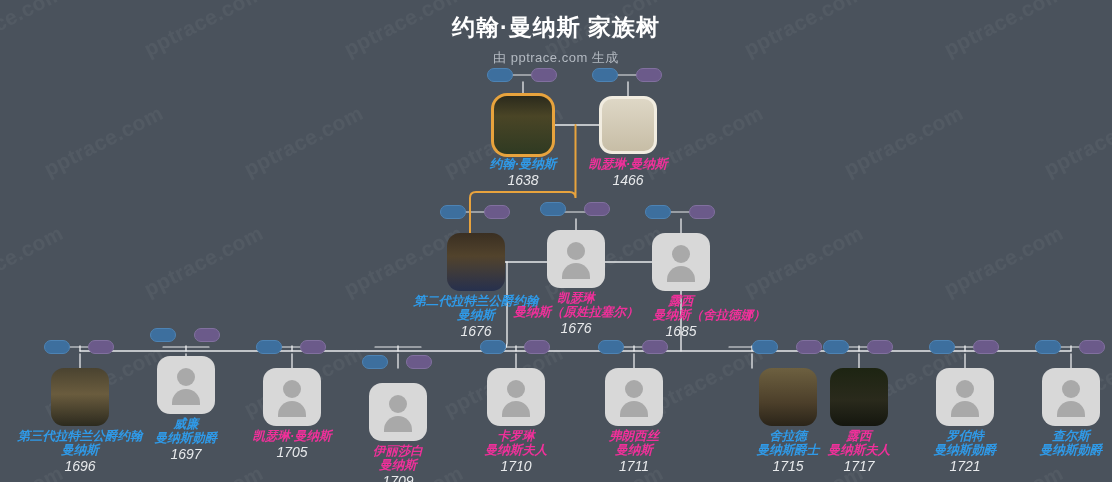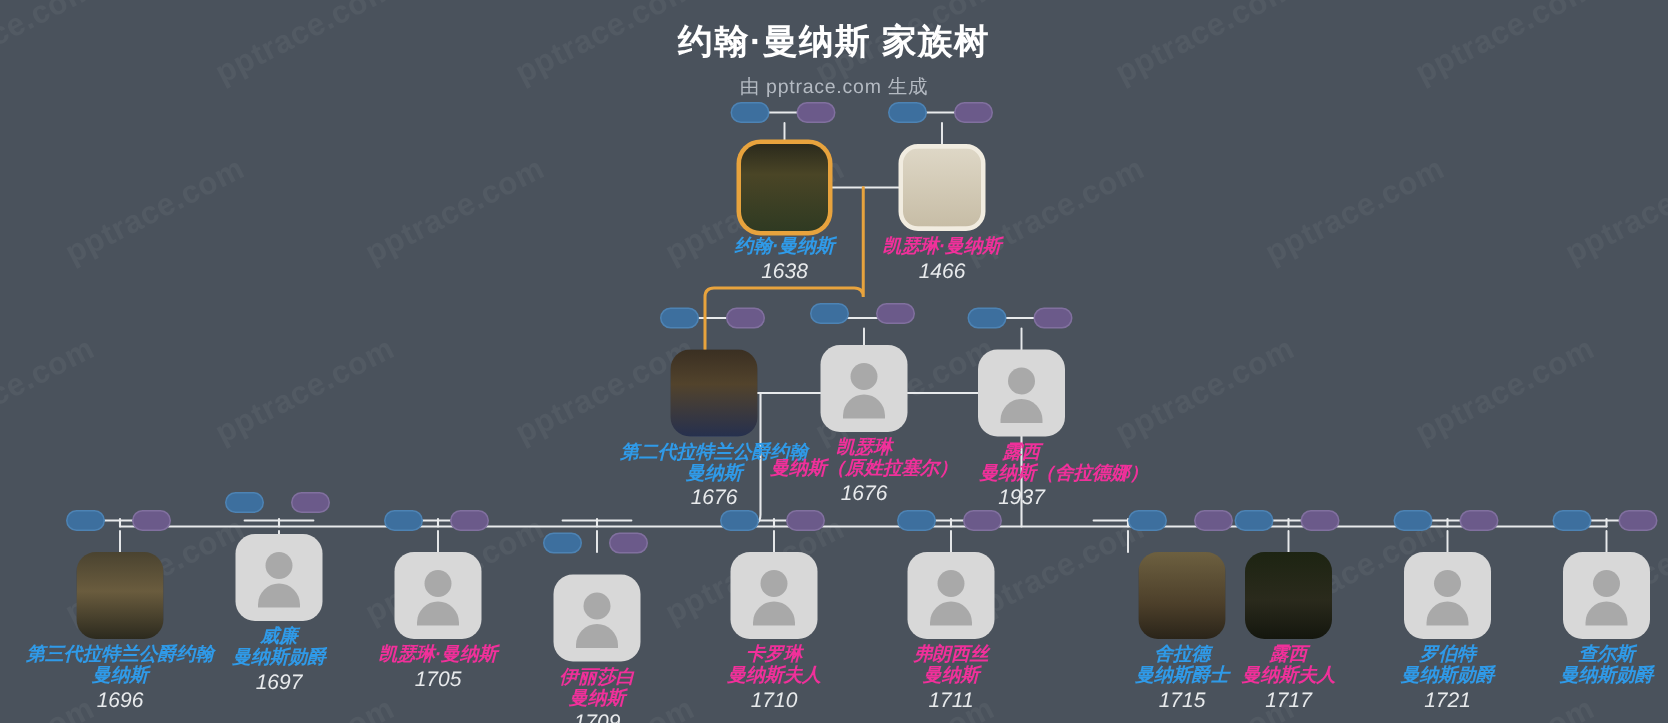--- a/index.html
+++ b/index.html
@@ -204,21 +204,21 @@
       <div class="badges">
         <div class="pill blue"></div>
         <div class="pill purple"></div>
       </div>
       <div class="card">
         <div class="avatar-head"></div>
         <div class="avatar-body"></div>
       </div>
       <div class="pname f">露西</div>
       <div class="pname f" style="margin-top: 0px; padding-left: 37px;">曼纳斯（舍拉德娜）</div>
-      <div class="pyear">1937</div>
+      <div class="pyear">1685</div>
     </div>
     <div class="node" style="left: 80px; top: 340px;">
       <div class="badges">
         <div class="pill blue"></div>
         <div class="pill purple"></div>
       </div>
       <div class="card photo" style="background-image: linear-gradient(rgb(74, 67, 48) 0%, rgb(106, 92, 62) 45%, rgb(44, 42, 30) 100%), radial-gradient(circle at 58% 26%, rgb(236, 227, 207) 10%, rgba(0, 0, 0, 0) 22%), radial-gradient(at 62% 74%, rgb(35, 53, 127) 26%, rgba(0, 0, 0, 0) 54%), radial-gradient(at 32% 60%, rgb(232, 226, 210) 16%, rgba(0, 0, 0, 0) 38%); background-blend-mode: normal;"></div>
       <div class="pname m">第三代拉特兰公爵约翰</div>
       <div class="pname m" style="margin-top: 0px;">曼纳斯</div>
       <div class="pyear">1696</div>

